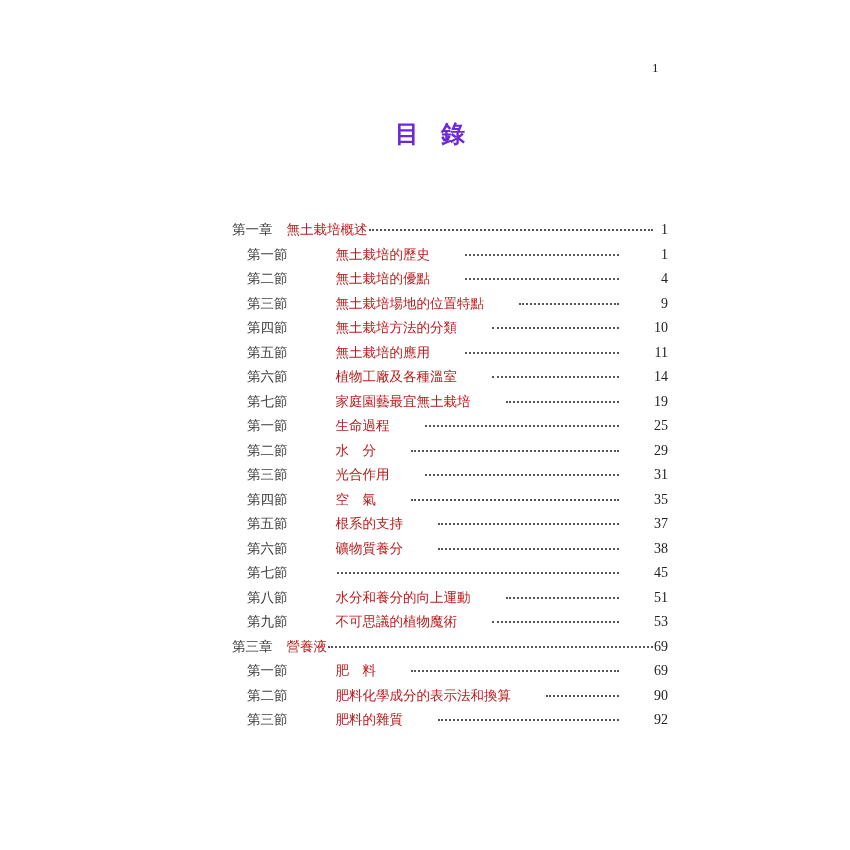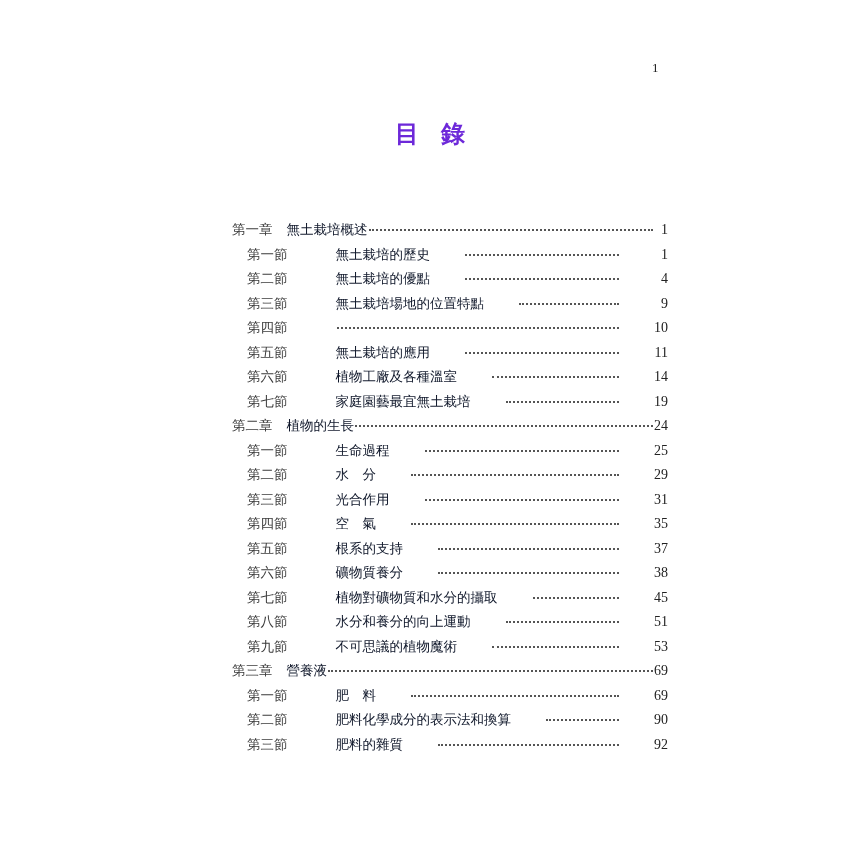--- a/index.html
+++ b/index.html
@@ -55,21 +55,21 @@
     .toc-row.section {
       padding-left: 15px;
       gap: 34px;
     }
     .toc-num {
       color: #3a3a3a;
       margin-right: 14px;
       flex: 0 0 auto;
     }
     .toc-title {
-      color: #0f172a;
+      color: #b91c1c;
       flex: 0 0 auto;
     }
     .toc-leader {
       flex: 1 1 auto;
       overflow: hidden;
       margin: 0 1px;
       position: relative;
       top: -3px;
       height: 2px;
       border-bottom: 2px dotted #555;
@@ -110,20 +110,21 @@
       <span class="toc-page">4</span>
     </li>
     <li class="toc-row section">
       <span class="toc-num">第三節</span>
       <span class="toc-title">無土栽培場地的位置特點</span>
       <span class="toc-leader"></span>
       <span class="toc-page">9</span>
     </li>
     <li class="toc-row section">
       <span class="toc-num">第四節</span>
+      <span class="toc-title">無土栽培方法的分類</span>
       <span class="toc-leader"></span>
       <span class="toc-page">10</span>
     </li>
     <li class="toc-row section">
       <span class="toc-num">第五節</span>
       <span class="toc-title">無土栽培的應用</span>
       <span class="toc-leader"></span>
       <span class="toc-page">11</span>
     </li>
     <li class="toc-row section">
@@ -131,26 +132,20 @@
       <span class="toc-title">植物工廠及各種溫室</span>
       <span class="toc-leader"></span>
       <span class="toc-page">14</span>
     </li>
     <li class="toc-row section">
       <span class="toc-num">第七節</span>
       <span class="toc-title">家庭園藝最宜無土栽培</span>
       <span class="toc-leader"></span>
       <span class="toc-page">19</span>
     </li>
-    <li class="toc-row chapter">
-      <span class="toc-num">第二章</span>
-      <span class="toc-title">植物的生長</span>
-      <span class="toc-leader"></span>
-      <span class="toc-page">24</span>
-    </li>
     <li class="toc-row section">
       <span class="toc-num">第一節</span>
       <span class="toc-title">生命過程</span>
       <span class="toc-leader"></span>
       <span class="toc-page">25</span>
     </li>
     <li class="toc-row section">
       <span class="toc-num">第二節</span>
       <span class="toc-title">水　分</span>
       <span class="toc-leader"></span>
@@ -175,21 +170,20 @@
       <span class="toc-page">37</span>
     </li>
     <li class="toc-row section">
       <span class="toc-num">第六節</span>
       <span class="toc-title">礦物質養分</span>
       <span class="toc-leader"></span>
       <span class="toc-page">38</span>
     </li>
     <li class="toc-row section">
       <span class="toc-num">第七節</span>
-      <span class="toc-title">植物對礦物質和水分的攝取</span>
       <span class="toc-leader"></span>
       <span class="toc-page">45</span>
     </li>
     <li class="toc-row section">
       <span class="toc-num">第八節</span>
       <span class="toc-title">水分和養分的向上運動</span>
       <span class="toc-leader"></span>
       <span class="toc-page">51</span>
     </li>
     <li class="toc-row section">

